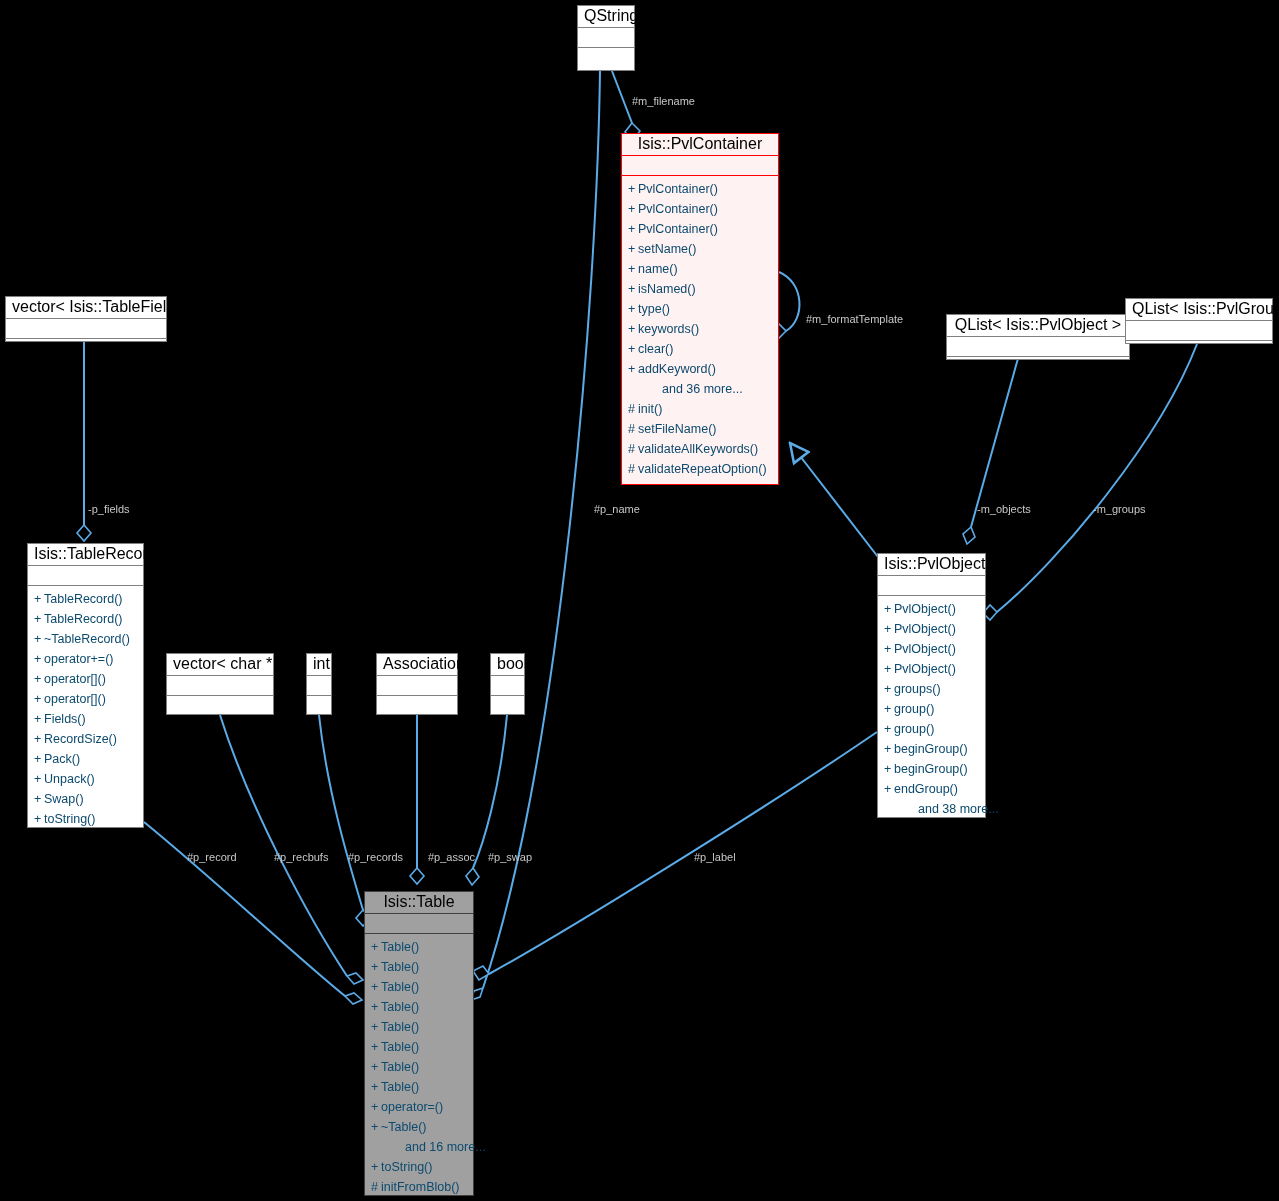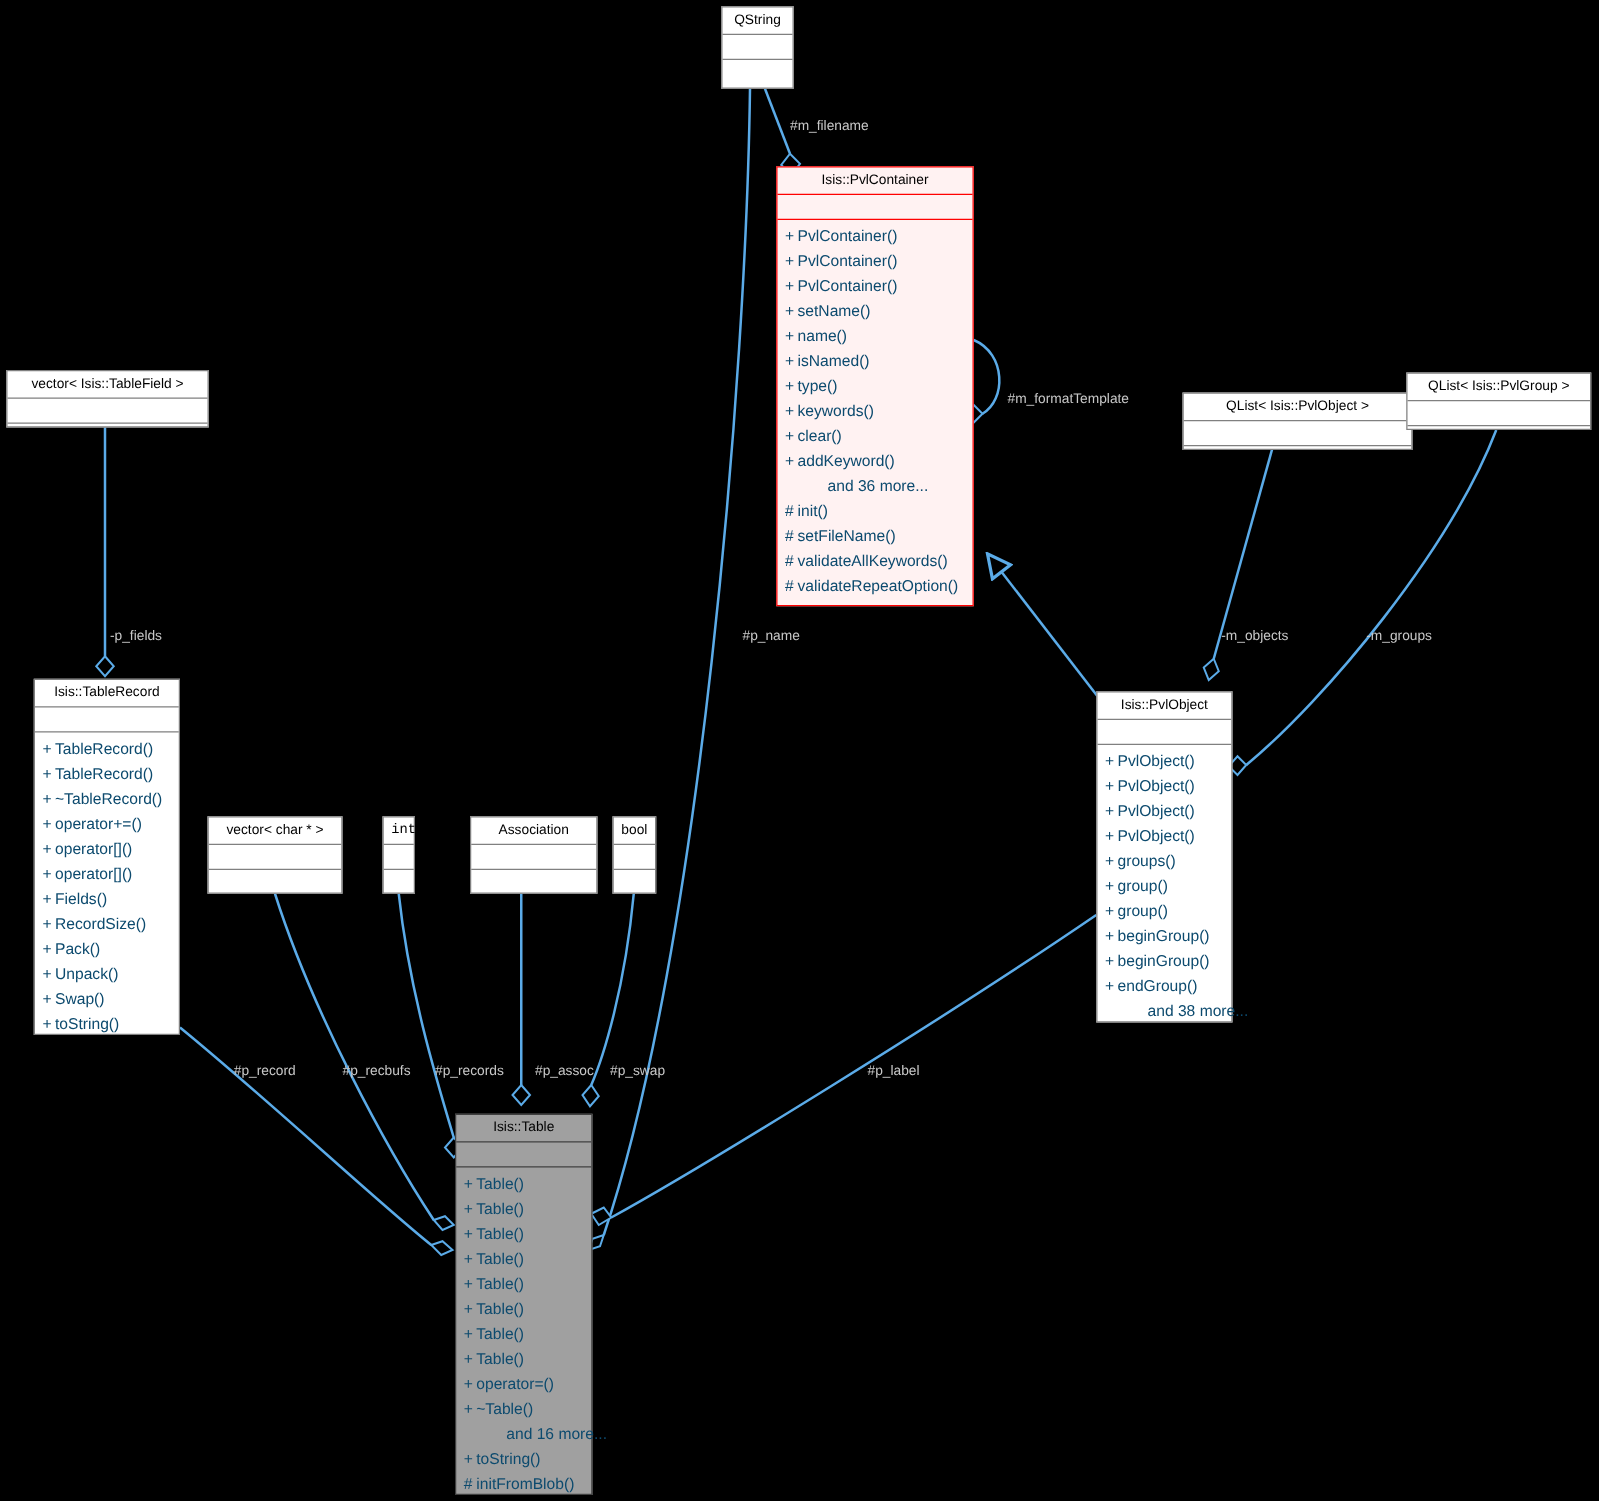--- a/index.html
+++ b/index.html
@@ -34,21 +34,21 @@
     background: #a0a0a0;
     border: 1px solid #404040;
   }
   .node.focus {
     background: #fff2f2;
     border: 1px solid #ff0000;
   }
   .node-title {
     box-sizing: border-box;
     text-align: center;
-    font-size: 11px;
+    font-size: 16px;
     color: #000000;
     padding: 3px 6px 4px 6px;
     border-bottom: 1px solid #808080;
     white-space: nowrap;
     line-height: 14px;
   }
   .node.focus .node-title { border-bottom: 1px solid #ff0000; }
   .node.highlight .node-title { border-bottom: 1px solid #404040; }
   .node-attrs {
     box-sizing: border-box;
@@ -237,26 +237,26 @@
           <div class="op"><span class="vis">+</span><span>beginGroup()</span></div>
           <div class="op"><span class="vis">+</span><span>endGroup()</span></div>
           <div class="op more"><span>and 38 more...</span></div>
         </div>
       </div>
       <div class="node" style="left: 166px; top: 653px; width: 108px; height: 62px;">
         <div class="node-title">vector&lt; char * &gt;</div>
         <div class="node-attrs"></div>
         <div class="node-ops empty"></div>
       </div>
-      <div class="node" style="left: 306px; top: 653px; width: 26px; height: 62px; font-family: Liberation Mono, monospace;">
+      <div class="node" style="left: 306px; top: 653px; width: 26px; height: 62px;">
         <div class="node-title">int</div>
         <div class="node-attrs"></div>
         <div class="node-ops empty"></div>
       </div>
-      <div class="node" style="left: 376px; top: 653px; width: 102px; height: 62px;">
+      <div class="node" style="left: 376px; top: 653px; width: 82px; height: 62px;">
         <div class="node-title">Association</div>
         <div class="node-attrs"></div>
         <div class="node-ops empty"></div>
       </div>
       <div class="node" style="left: 490px; top: 653px; width: 35px; height: 62px;">
         <div class="node-title">bool</div>
         <div class="node-attrs"></div>
         <div class="node-ops empty"></div>
       </div>
       <div class="node highlight" style="left: 364px; top: 891px; width: 110px; height: 305px;">

